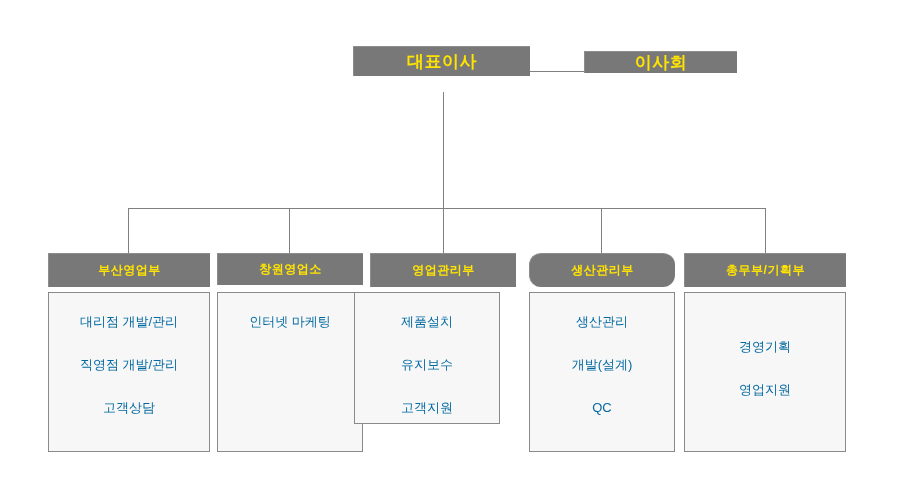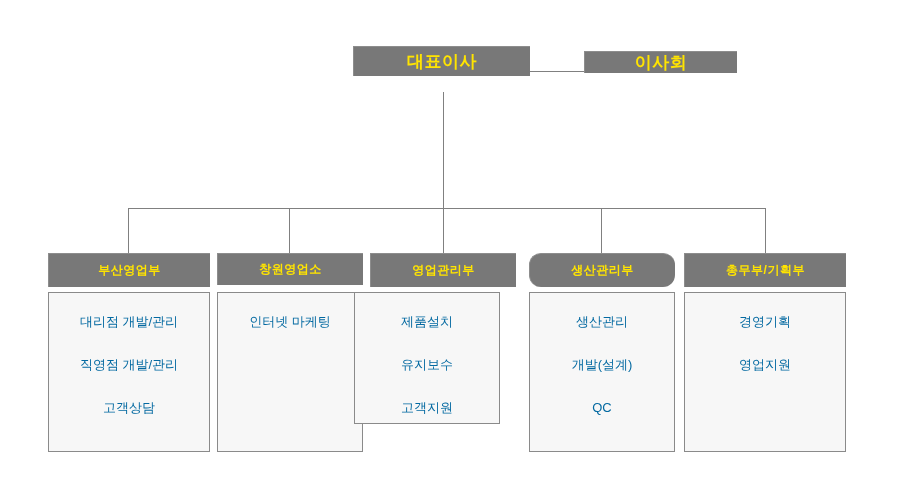--- a/index.html
+++ b/index.html
@@ -124,18 +124,18 @@
   </div>
   <div class="node-body" style="left:529px; top:292px; width:146px; height:160px;">
     <div class="body-item">생산관리</div>
     <div class="body-item">개발(설계)</div>
     <div class="body-item">QC</div>
   </div>
 
   <div class="node-head dept" style="left:684px; top:253px; width:162px; height:34px;">
     <span>총무부/기획부</span>
   </div>
-  <div class="node-body" style="left:684px; top:292px; width:162px; height:160px;">
+  <div class="node-body" style="left:684px; top:292px; width:162px; height:160px;justify-content:center;">
     <div class="body-item">경영기획</div>
     <div class="body-item">영업지원</div>
   </div>
 
 </div>
 
 </body></html>

